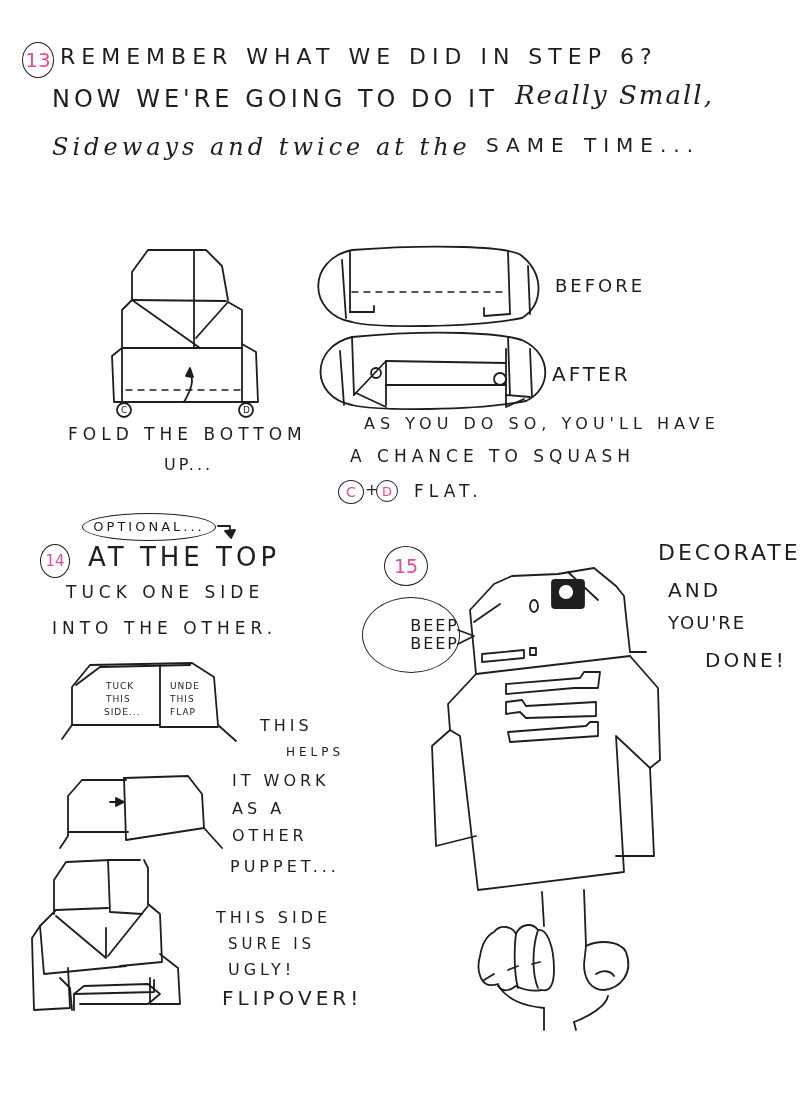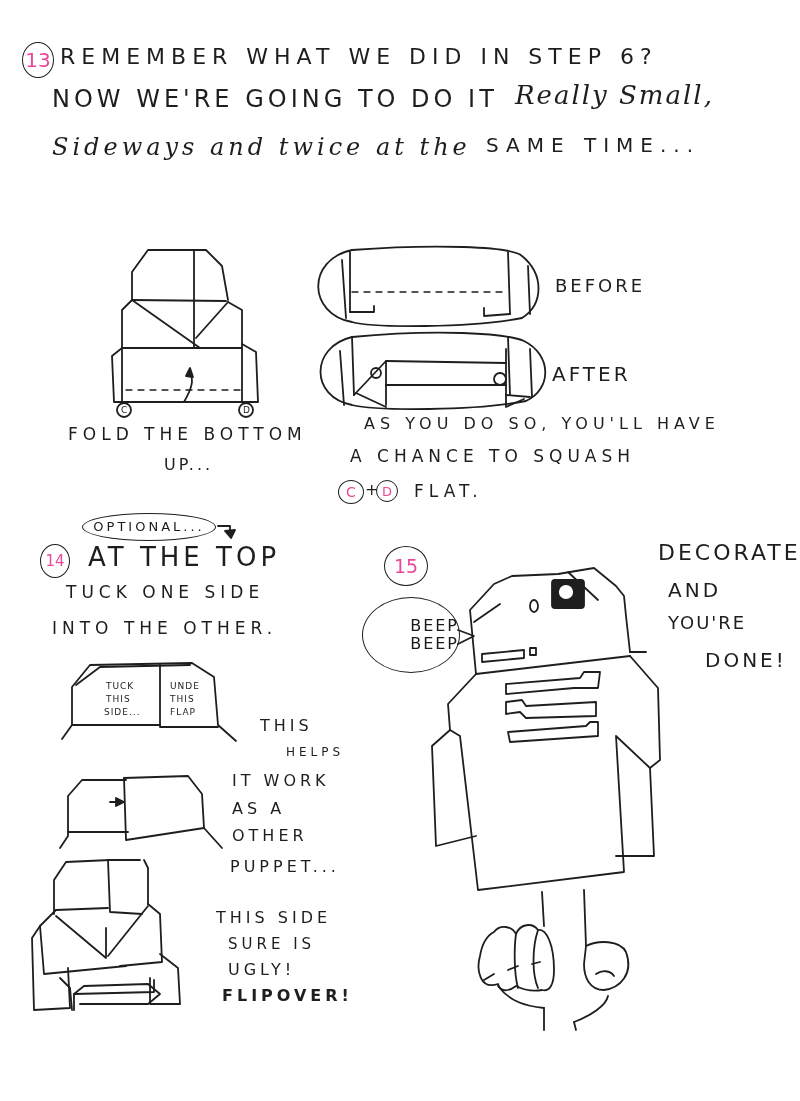--- a/index.html
+++ b/index.html
@@ -143,21 +143,21 @@
   <path d="M10 68 L2 80 L4 152 L40 150 L38 110"></path>
   <path d="M130 96 L148 110 L150 146 L120 146 L120 120"></path>
   <path d="M30 120 L40 130 L42 152"></path>
   <path d="M44 136 L124 134 L124 122"></path>
   <path d="M44 152 L44 136 L54 128 L118 126 L130 136 L118 146 L50 146"></path>
 </svg>
 
 <div class="hand" style="left:216px; top:908px; font-size:16px;">THIS SIDE</div>
 <div class="hand" style="left:228px; top:935px; font-size:15px;">SURE IS</div>
 <div class="hand" style="left:228px; top:960px; font-size:16px;">UGLY!</div>
-<div class="hand" style="left:222px; top:986px; font-size:16px;font-weight:bold;">FLIPOVER!</div>
+<div class="hand" style="left:222px; top:986px; font-size:20px;">FLIPOVER!</div>
 
 <div class="step-num" style="left:384px; top:546px; width:42px; height:38px; font-size:19px;">15</div>
 
 <div class="bubble" style="left:362px; top:597px; width:96px; height:74px; flex-direction:column; font-size:16px;align-items:flex-end;">
   <span>BEEP</span>
   <span>BEEP</span>
 </div>
 
 <svg class="sketch" style="left:420px; top:560px;" width="260" height="470" viewBox="0 0 260 470">
 

